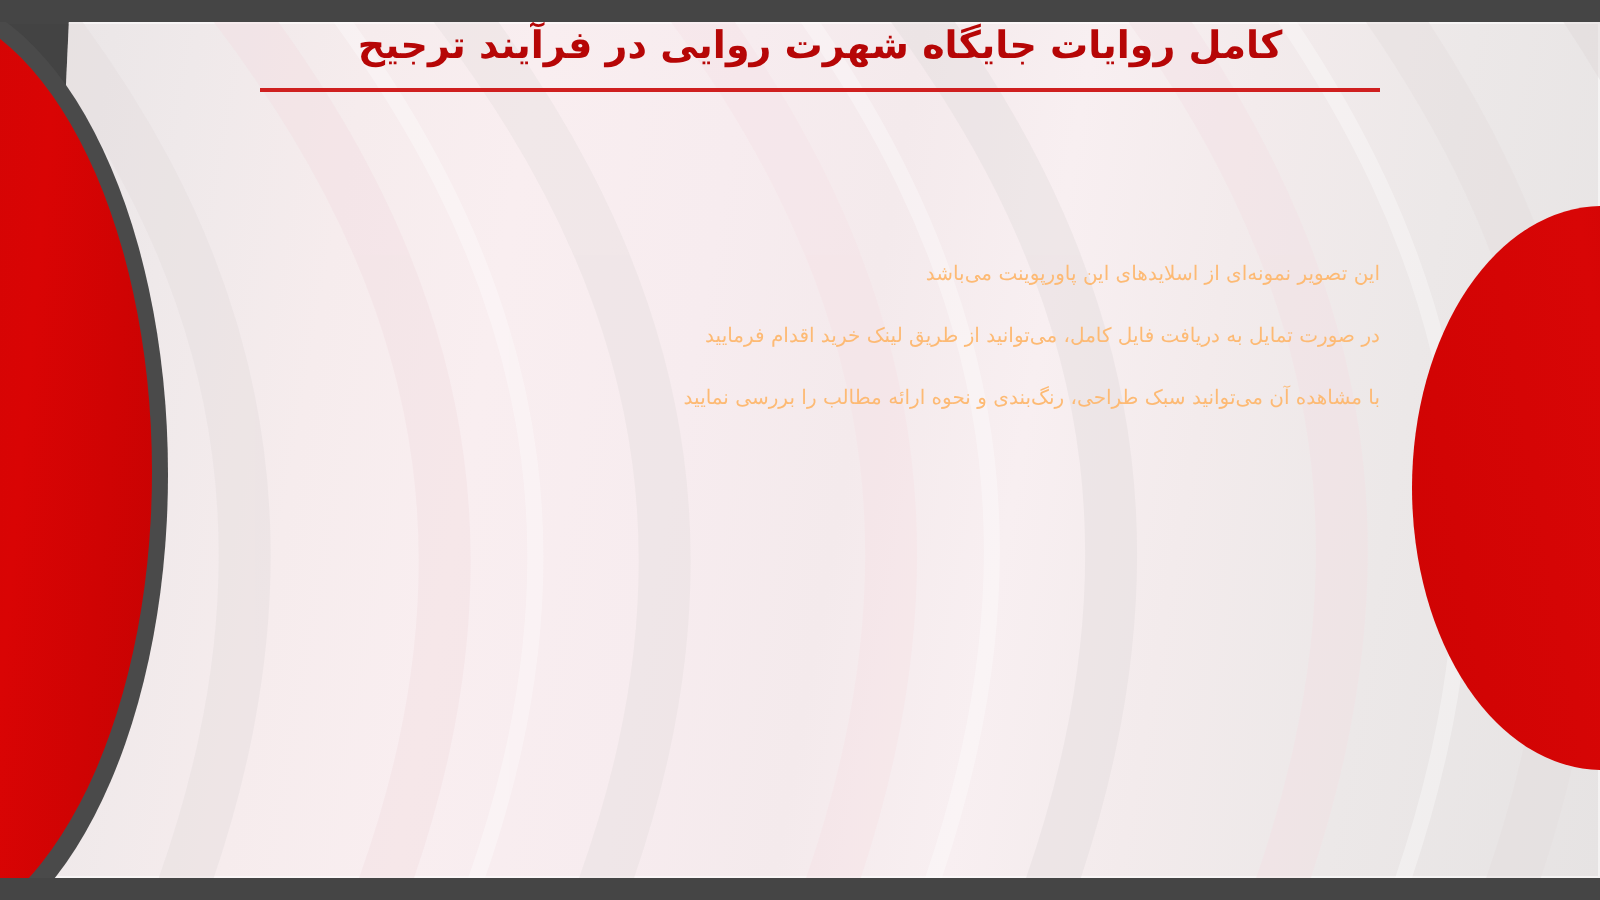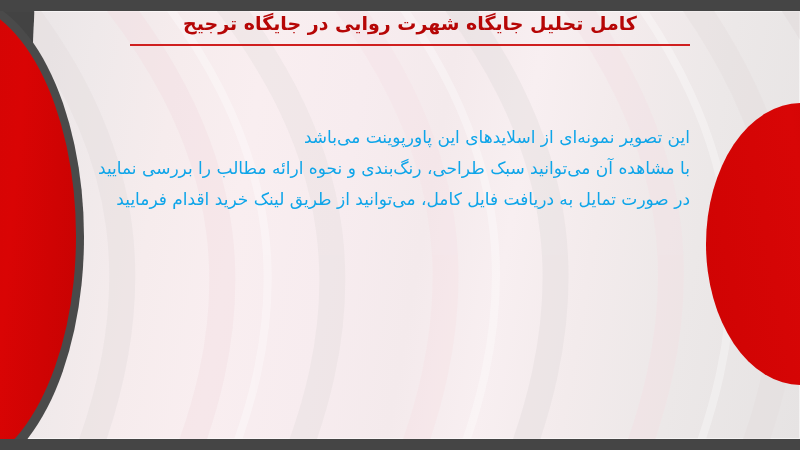--- a/index.html
+++ b/index.html
@@ -142,22 +142,22 @@
   .body-block {
     position: absolute;
     z-index: 8;
     top: 122px;
     left: 100px;
     width: 590px;
     direction: rtl;
     text-align: right;
   }
   .body-line {
-    color: #0ea5e9;
-    font-size: 17px;
+    color: #fdba74;
+    font-size: 10px;
     line-height: 31px;
     white-space: nowrap;
     direction: rtl;
   }
 </style>
 </head>
 <body>
 
 <div id="slide">
 
@@ -189,23 +189,23 @@
   <div class="lens-clip">
     <div class="left-lens-outline"></div>
     <div class="left-lens"></div>
   </div>
 
   <div class="right-clip">
     <div class="right-circle"></div>
   </div>
 
   <div class="title-block">
-    <div class="title-line">کامل تحلیل جایگاه شهرت روایی در جایگاه ترجیح</div>
+    <div class="title-line">کامل روایات جایگاه شهرت روایی در فرآیند ترجیح</div>
     <div class="title-rule"></div>
   </div>
 
   <div class="body-block">
     <div class="body-line">این تصویر نمونه‌ای از اسلایدهای این پاورپوینت می‌باشد</div>
+    <div class="body-line">در صورت تمایل به دریافت فایل کامل، می‌توانید از طریق لینک خرید اقدام فرمایید</div>
     <div class="body-line">با مشاهده آن می‌توانید سبک طراحی، رنگ‌بندی و نحوه ارائه مطالب را بررسی نمایید</div>
-    <div class="body-line">در صورت تمایل به دریافت فایل کامل، می‌توانید از طریق لینک خرید اقدام فرمایید</div>
   </div>
 
 </div>
 
 </body></html>

